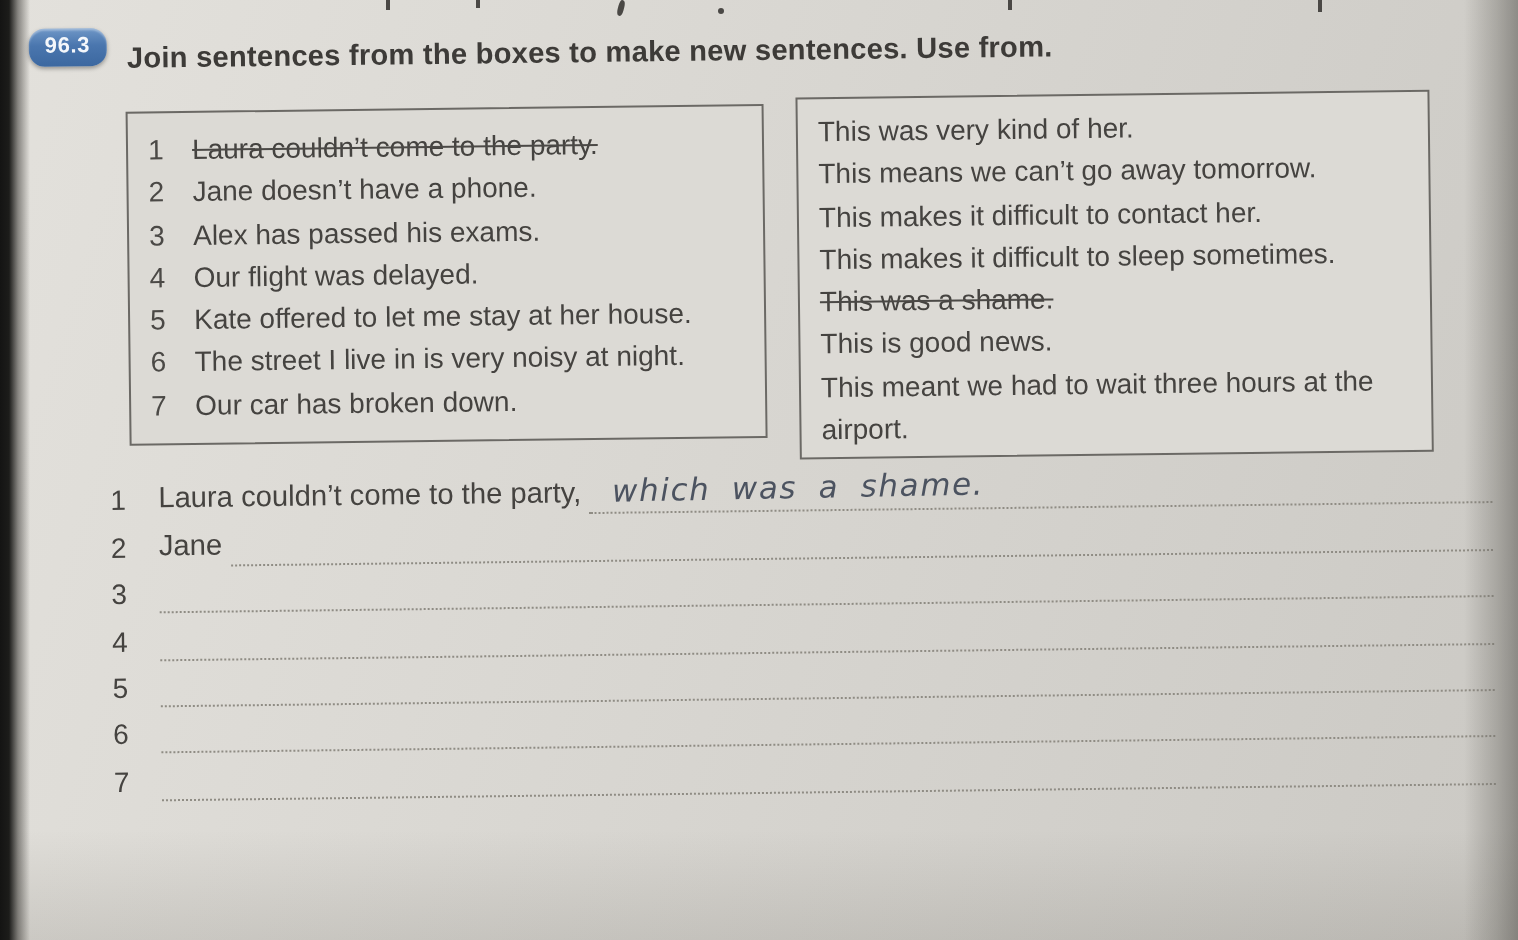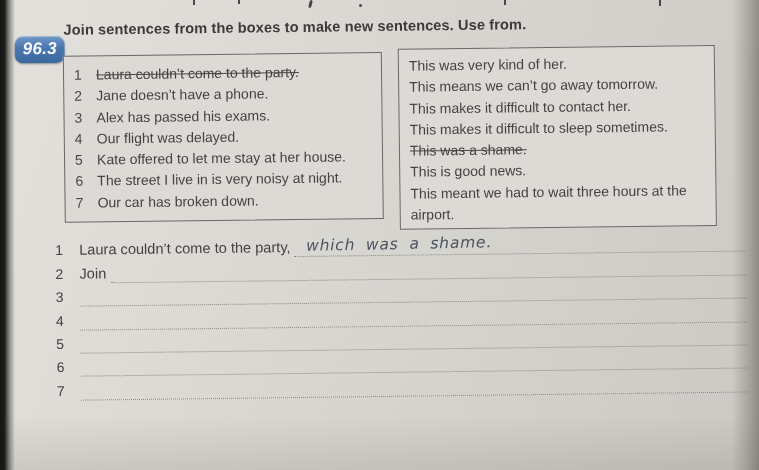--- a/index.html
+++ b/index.html
@@ -5,26 +5,25 @@
   html,body { margin:0; padding:0; background:#6f6d69; }
   .photo {
     position:relative; width:759px; height:470px; overflow:hidden;
     background:linear-gradient(108deg,#e3e1dc 0%,#dbd9d4 35%,#d3d1cc 68%,#cbc9c4 100%);
     font-family:"Liberation Sans", sans-serif;
   }
   .content { position:absolute; inset:0; transform:rotate(-0.7deg); }
 
   
   .badge {
-    position:absolute; top:32px; left:17px;
+    position:absolute; top:10px; left:17px;
     background:linear-gradient(180deg,#6f97c7 0%,#4a76ae 45%,#3c68a0 100%);
-    color:#f4f7fb; font-weight:bold; font-size:17px; letter-spacing:0.3px;
+    color:#f4f7fb; font-weight:bold; font-size:11px; letter-spacing:0.3px;
     padding:3px 8px 4px 8px; border-radius:8px;
     box-shadow:0 1px 2px rgba(0,0,0,0.35), inset 0 1px 1px rgba(255,255,255,0.35);
-    font-style:italic;
   }
   .instruction {
     position:absolute; top:18px; left:66px; width:640px;
     font-size:14.6px; font-weight:bold; color:#3d3b38; letter-spacing:0.1px;
   }
 
   
   .box {
     position:absolute; box-sizing:border-box;
     border:1.3px solid #6b6965; background:#dcdad5;
@@ -133,21 +132,21 @@
     <div class="answers">
       <div class="arow">
         <span class="anum">1</span>
         <span class="printed">Laura couldn’t come to the party,</span>
         <span class="fill-line">
             <span class="handwriting">which was a shame.</span>
           </span>
       </div>
       <div class="arow">
         <span class="anum">2</span>
-        <span class="printed">Join</span>
+        <span class="printed">Jane</span>
         <span class="fill-line">
             <span class="handwriting"></span>
           </span>
       </div>
       <div class="arow">
         <span class="anum">3</span>
 
         <span class="fill-line">
             <span class="handwriting"></span>
           </span>

